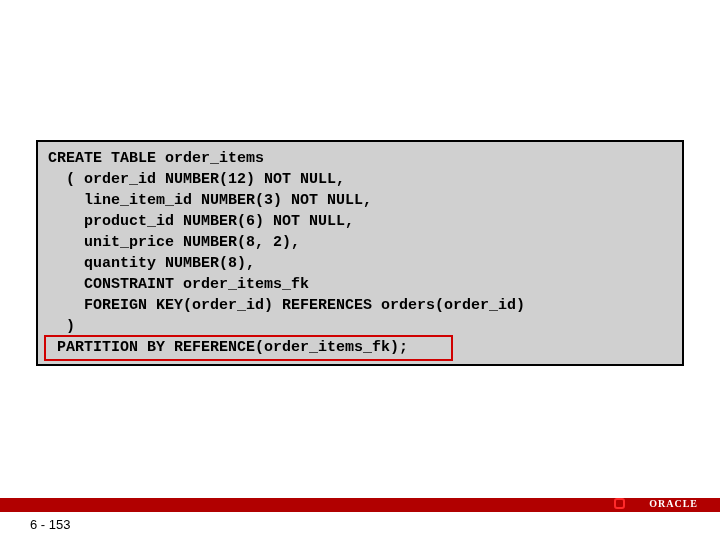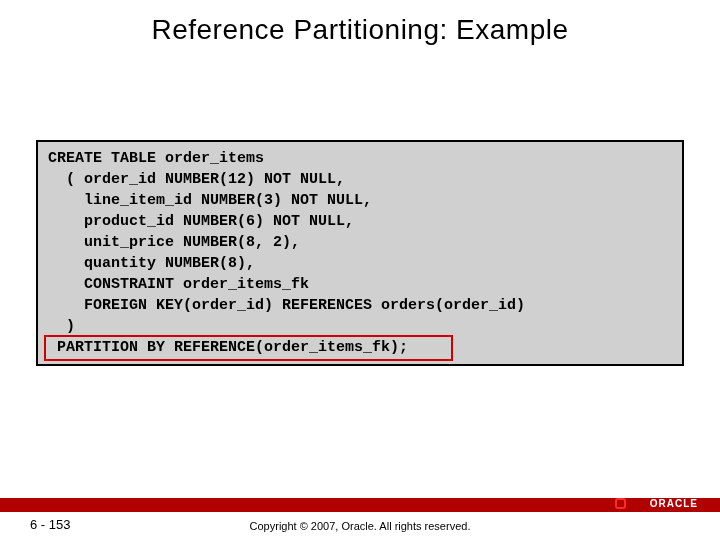--- a/index.html
+++ b/index.html
@@ -70,21 +70,21 @@
   }
   .oracle-o {
     width: 11px;
     height: 11px;
     border: 2px solid #ff2a2a;
     border-radius: 3px;
     box-sizing: border-box;
   }
   .oracle-text {
     color: #fff;
-    font-family: Liberation Sans, sans-serif;
+    font-family: Liberation Serif, serif;
     font-weight: bold;
     font-size: 10px;
     letter-spacing: 1px;
     margin-left: 19px;
   }
   .page-num {
     position: absolute;
     left: 30px;
     bottom: 8px;
     font-size: 13px;
@@ -98,21 +98,20 @@
     text-align: center;
     font-size: 11px;
     color: #000;
   }
 </style>
 </head>
 <body>
 
 <div class="slide">
 
-  <div class="title">Reference Partitioning: Example</div>
 
   <div class="codebox">
 <pre><span>CREATE TABLE order_items</span>
 <span>  ( order_id NUMBER(12) NOT NULL,</span>
 <span>    line_item_id NUMBER(3) NOT NULL,</span>
 <span>    product_id NUMBER(6) NOT NULL,</span>
 <span>    unit_price NUMBER(8, 2),</span>
 <span>    quantity NUMBER(8),</span>
 <span>    CONSTRAINT order_items_fk</span>
 <span>    FOREIGN KEY(order_id) REFERENCES orders(order_id)</span>
@@ -121,15 +120,14 @@
     <div class="hlbox" style="left:6px; top:193px; width:405px; height:22px;"></div>
   </div>
 
   <div class="footer-bar"></div>
   <div class="oracle-logo">
     <span class="oracle-o"></span>
     <span class="oracle-text">ORACLE</span>
   </div>
 
   <div class="page-num">6 - 153</div>
-  <div class="copyright">Copyright © 2007, Oracle. All rights reserved.</div>
 
 </div>
 
 </body></html>

